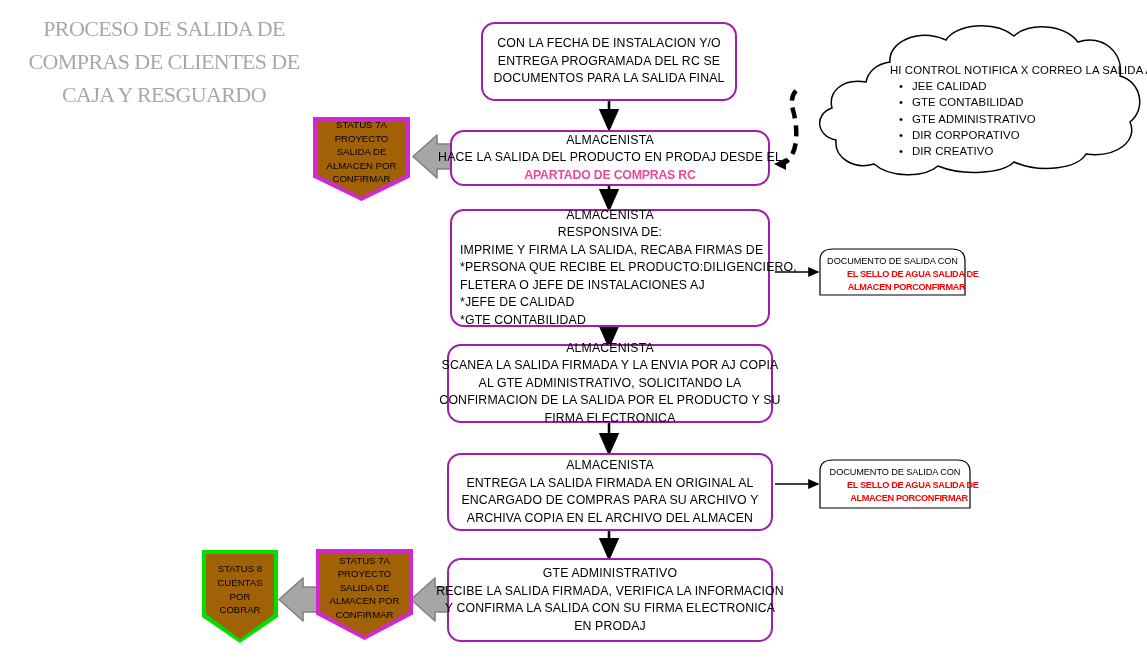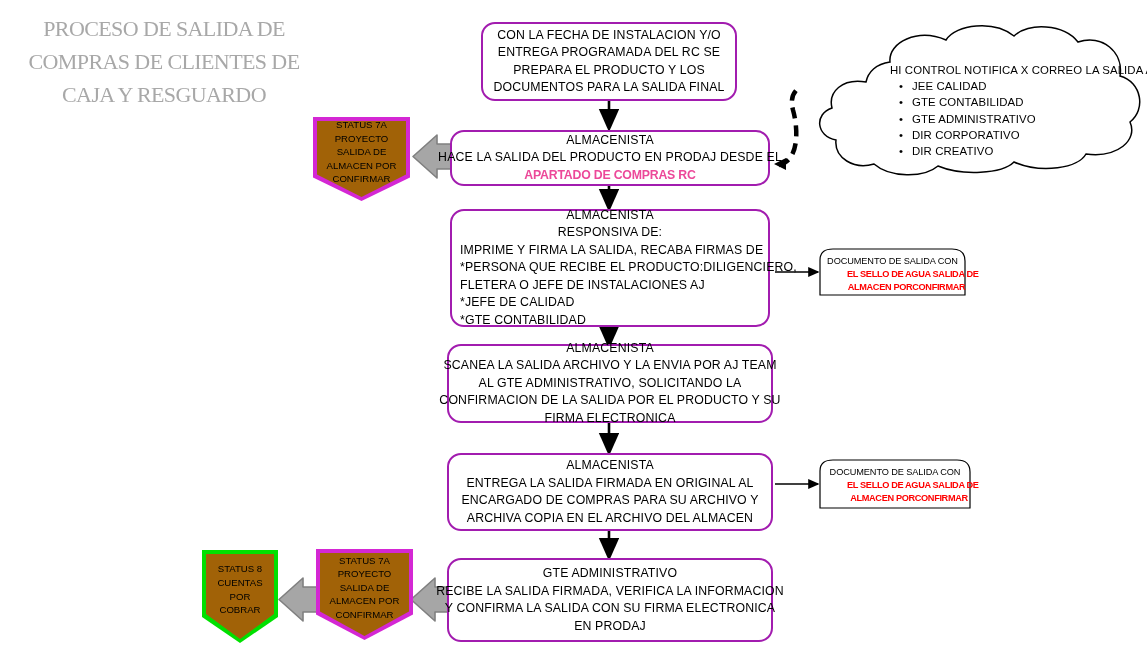--- a/index.html
+++ b/index.html
@@ -175,21 +175,20 @@
       <div class="bullet-row"><span class="b">•</span><span>GTE CONTABILIDAD</span></div>
       <div class="bullet-row"><span class="b">•</span><span>GTE ADMINISTRATIVO</span></div>
       <div class="bullet-row"><span class="b">•</span><span>DIR CORPORATIVO</span></div>
       <div class="bullet-row"><span class="b">•</span><span>DIR CREATIVO</span></div>
     </div>
   </div>
 
   <div class="pbox" style="left:481px;top:22px;width:256px;height:79px;">
     <div class="ln">CON LA FECHA  DE INSTALACION  Y/O</div>
     <div class="ln">ENTREGA  PROGRAMADA  DEL RC SE</div>
-    <div class="ln">PREPARA  EL PRODUCTO Y LOS</div>
     <div class="ln">DOCUMENTOS  PARA  LA SALIDA  FINAL</div>
   </div>
 
   <div class="pbox" style="left:450px;top:130px;width:320px;height:56px;">
     <div class="ln">ALMACENISTA</div>
     <div class="ln">HACE LA SALIDA  DEL PRODUCTO  EN PRODAJ DESDE  EL</div>
     <div class="ln blue">APARTADO DE COMPRAS RC</div>
   </div>
 
   <div class="pbox leftlines" style="left:450px;top:209px;width:320px;height:118px;">
@@ -197,21 +196,21 @@
     <div class="ln">RESPONSIVA  DE:</div>
     <div class="ln">IMPRIME  Y FIRMA LA SALIDA, RECABA  FIRMAS  DE</div>
     <div class="ln la">*PERSONA QUE RECIBE  EL PRODUCTO:DILIGENCIERO,</div>
     <div class="ln la">FLETERA  O JEFE DE INSTALACIONES  AJ</div>
     <div class="ln la">*JEFE DE CALIDAD</div>
     <div class="ln la">*GTE CONTABILIDAD</div>
   </div>
 
   <div class="pbox" style="left:447px;top:344px;width:326px;height:79px;">
     <div class="ln">ALMACENISTA</div>
-    <div class="ln">SCANEA  LA SALIDA  ARCHIVO  Y LA ENVIA  POR AJ TEAM</div>
+    <div class="ln">SCANEA  LA SALIDA  FIRMADA  Y LA ENVIA  POR AJ COPIA</div>
     <div class="ln">AL GTE ADMINISTRATIVO,  SOLICITANDO  LA</div>
     <div class="ln">CONFIRMACION  DE LA SALIDA  POR EL PRODUCTO Y SU</div>
     <div class="ln">FIRMA  ELECTRONICA</div>
   </div>
 
   <div class="pbox" style="left:447px;top:453px;width:326px;height:78px;">
     <div class="ln">ALMACENISTA</div>
     <div class="ln">ENTREGA  LA SALIDA  FIRMADA  EN ORIGINAL  AL</div>
     <div class="ln">ENCARGADO  DE COMPRAS  PARA  SU ARCHIVO  Y</div>
     <div class="ln">ARCHIVA  COPIA  EN EL ARCHIVO  DEL ALMACEN</div>

